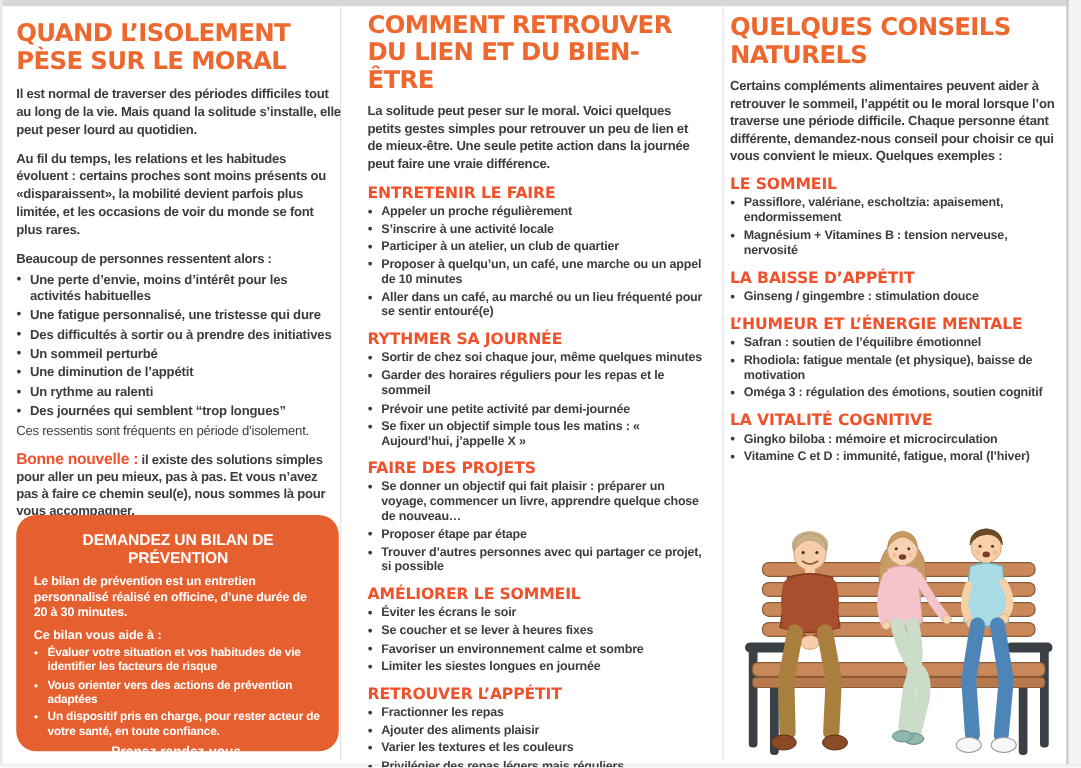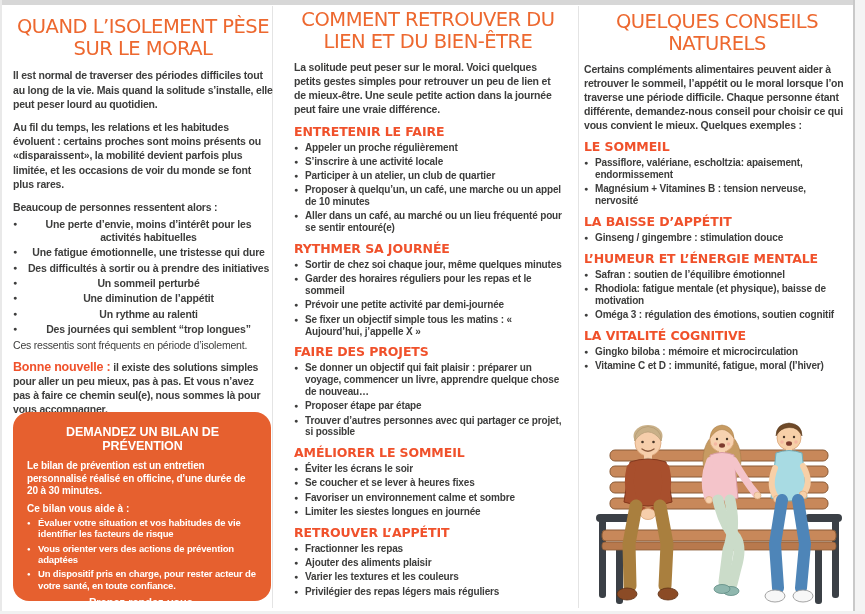--- a/index.html
+++ b/index.html
@@ -21,35 +21,35 @@
   .edge-bottom{position:absolute;left:0;top:611px;width:865px;height:3px;background:#F1F1F1;}
   .fold{position:absolute;top:6px;width:1px;height:602px;background:#E4E4E4;}
   #fold-1{left:272px;} #fold-2{left:578px;}
 
   .col{position:absolute;}
   #col-left{left:13px;top:16px;width:260px;}
   #col-middle{left:294px;top:9px;width:268px;}
   #col-right{left:584px;top:11px;width:266px;}
 
   .panel-title{
-    font-size:19.5px;line-height:1.13;font-weight:400;letter-spacing:-0.5px;
-    color:var(--title-orange);text-align:center;margin:0 0 8px 0;
+    font-size:19.5px;line-height:1.13;font-weight:700;letter-spacing:-0.5px;
+    color:var(--title-orange);text-align:left;margin:0 0 8px 0;
     font-family:"DejaVu Sans","Liberation Sans",sans-serif;
   }
   .para{font-size:10.5px;line-height:1.38;font-weight:700;letter-spacing:-0.2px;margin:0 0 8px 0;}
   .intro{font-size:10.5px;line-height:1.32;font-weight:700;letter-spacing:-0.2px;margin:0 0 5px 0;}
 
   .sec-heading{
     font-size:12.5px;font-weight:800;letter-spacing:-0.1px;color:var(--section-orange);
     margin:7px 0 3px 0;font-family:"DejaVu Sans","Liberation Sans",sans-serif;
   }
   .b-item{position:relative;padding-left:11px;margin-bottom:2.5px;
     font-size:10px;line-height:1.18;font-weight:700;letter-spacing:-0.15px;}
   .b-item .dot{position:absolute;left:0;top:0;font-size:7px;line-height:12px;}
-  #col-left .b-item{font-size:10.5px;margin-bottom:3px;text-align:center;}
+  #col-left .b-item{font-size:10.5px;margin-bottom:3px;}
 
   .closing{font-size:10.5px;line-height:1.3;font-weight:400;letter-spacing:-0.2px;margin:4px 0 6px 0;}
   .goodnews{font-size:10.5px;line-height:1.3;font-weight:700;letter-spacing:-0.2px;margin:0;}
   .goodnews .gn-label{color:var(--section-orange);font-weight:800;font-size:12.5px;}
 
   #prevention-box{
     position:absolute;left:13px;top:412px;width:258px;height:189px;box-sizing:border-box;
     background:var(--box-orange);border-radius:16px;color:#fff;padding:13px 13px 10px 14px;
   }
   .box-title{font-size:12.5px;font-weight:800;text-align:center;margin:0 0 7px 0;letter-spacing:-0.1px;}
@@ -73,21 +73,21 @@
   <div class="fold" id="fold-1"></div>
   <div class="fold" id="fold-2"></div>
 
   <div class="col" id="col-left">
     <h1 class="panel-title">QUAND L’ISOLEMENT PÈSE SUR LE MORAL</h1>
     <p class="para">Il est normal de traverser des périodes difficiles tout au long de la vie. Mais quand la solitude s’installe, elle peut peser lourd au quotidien.</p>
     <p class="para">Au fil du temps, les relations et les habitudes évoluent : certains proches sont moins présents ou «disparaissent», la mobilité devient parfois plus limitée, et les occasions de voir du monde se font plus rares.</p>
     <p class="para" style="margin-bottom:4px">Beaucoup de personnes ressentent alors :</p>
     <div>
         <div class="b-item"><span class="dot">●</span><span class="b-text">Une perte d’envie, moins d’intérêt pour les activités habituelles</span></div>
-        <div class="b-item"><span class="dot">●</span><span class="b-text">Une fatigue émotionnelle, une tristesse qui dure</span></div>
+        <div class="b-item"><span class="dot">●</span><span class="b-text">Une fatigue personnalisé, une tristesse qui dure</span></div>
         <div class="b-item"><span class="dot">●</span><span class="b-text">Des difficultés à sortir ou à prendre des initiatives</span></div>
         <div class="b-item"><span class="dot">●</span><span class="b-text">Un sommeil perturbé</span></div>
         <div class="b-item"><span class="dot">●</span><span class="b-text">Une diminution de l’appétit</span></div>
         <div class="b-item"><span class="dot">●</span><span class="b-text">Un rythme au ralenti</span></div>
         <div class="b-item"><span class="dot">●</span><span class="b-text">Des journées qui semblent “trop longues”</span></div>
       </div>
     <p class="closing">Ces ressentis sont fréquents en période d’isolement.</p>
     <p class="goodnews"><span class="gn-label">Bonne nouvelle :</span><span> il existe des solutions simples pour aller un peu mieux, pas à pas. Et vous n’avez pas à faire ce chemin seul(e), nous sommes là pour vous accompagner.</span></p>
   </div>
 

